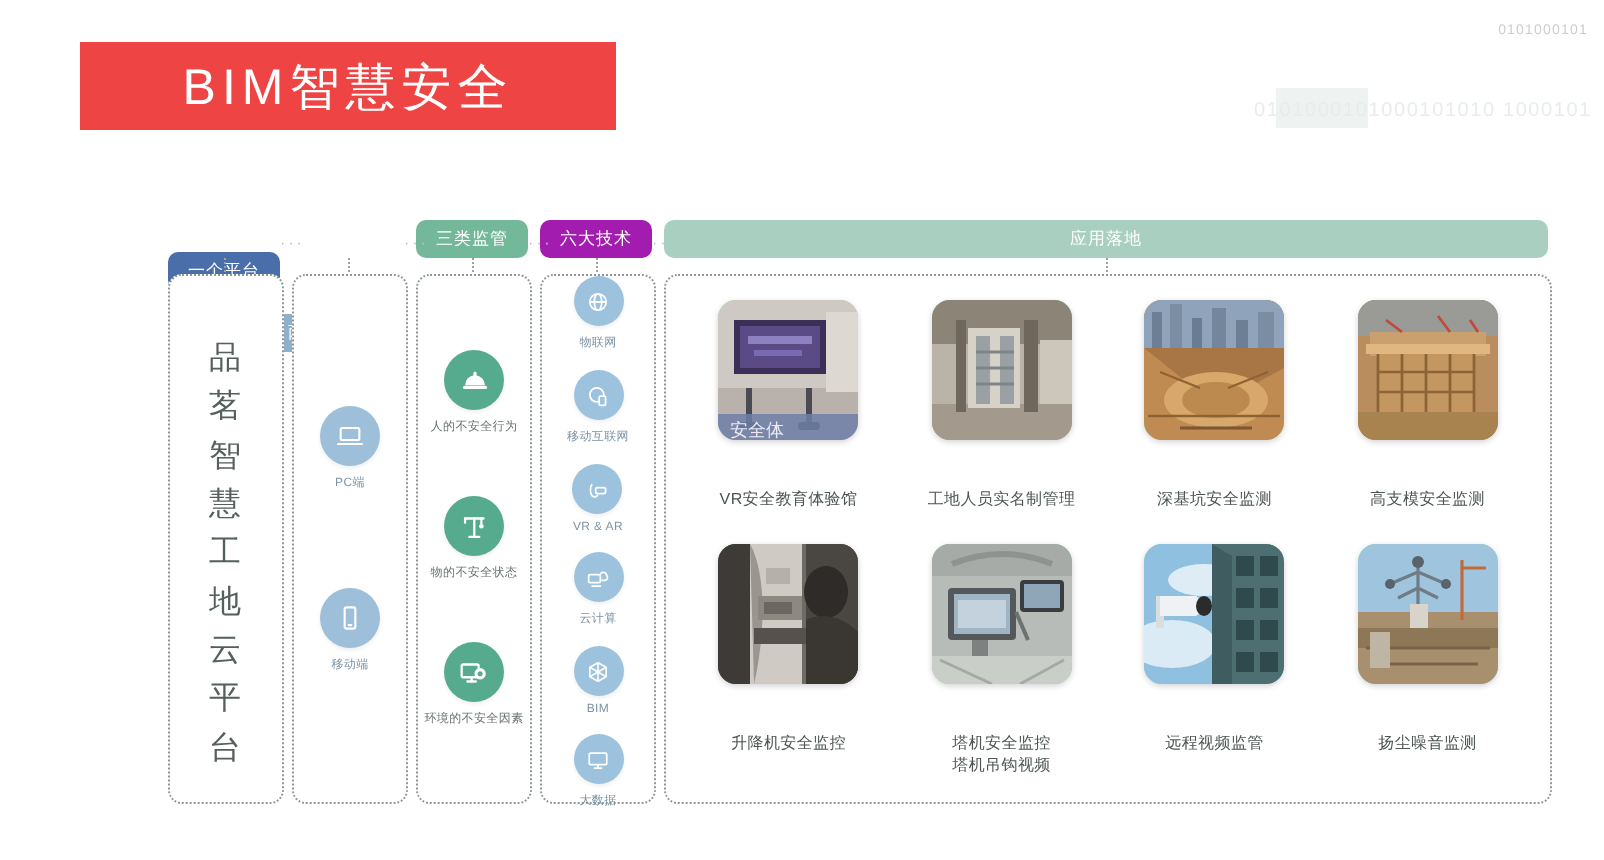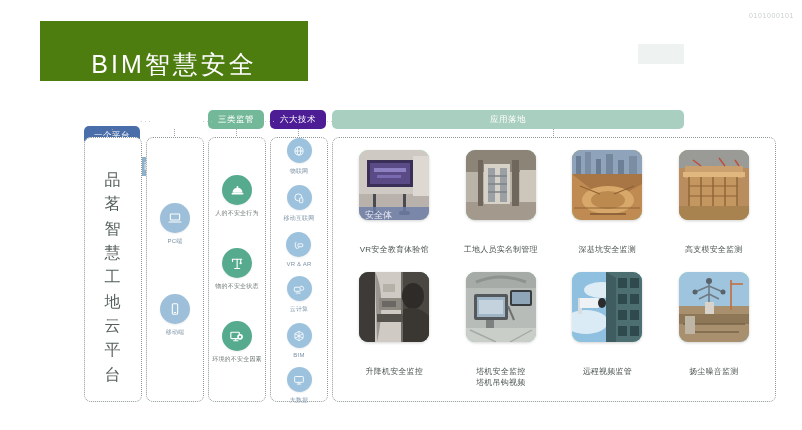--- a/index.html
+++ b/index.html
@@ -22,39 +22,39 @@
     font-size:10px;letter-spacing:.8px;color:#e7edea;
     font-family:"Liberation Sans",sans-serif;white-space:nowrap;
   }
   .bin-hl{
     position:absolute;right:118px;top:44px;width:46px;height:20px;
     background:#eef2f0;
   }
 
   
   .banner{
-    position:absolute;left:40px;top:21px;width:268px;height:60px;
-    background:#4d7c0f;display:flex;align-items:flex-end;justify-content:center;
+    position:absolute;left:40px;top:21px;width:268px;height:44px;
+    background:#ef4444;display:flex;align-items:center;justify-content:center;
   }
   .banner-text{
     color:#ffffff;font-size:25px;letter-spacing:3px;font-weight:400;
     font-family:"Liberation Sans","DejaVu Sans",sans-serif;
   }
 
   
   .pill{
     position:absolute;top:110px;height:19px;border-radius:5px;
     display:flex;align-items:center;justify-content:center;
     color:#ffffff;font-size:8.5px;letter-spacing:.5px;
   }
   .pill.p1{left:84px;width:56px;background:#4a6ea9;margin-top:16px;}
   .pill.p2{left:134px;width:56px;background:#8fb0c8;margin-top:47px;}
   .pill.p3{left:208px;width:56px;background:#74b89a;}
-  .pill.p4{left:270px;width:56px;background:#4c1d95;}
-  .pill.p5{left:332px;width:352px;background:#a9cfc0;}
+  .pill.p4{left:270px;width:56px;background:#a21caf;}
+  .pill.p5{left:332px;width:442px;background:#a9cfc0;}
 
   .dots{
     position:absolute;top:117px;font-size:8px;color:#b9c6c4;letter-spacing:1.4px;
   }
   .d1{left:140px;}
   .d2{left:202px;}
   .d3{left:264px;}
   .d4{left:326px;}
 
   
@@ -125,20 +125,21 @@
     line-height:1.45;letter-spacing:.2px;white-space:nowrap;
   }
 </style>
 </head>
 <body>
 
 <div class="page">
 
   <div class="bin-hl"></div>
   <div class="bin-a">0101000101</div>
+  <div class="bin-b">0101000101000101010 1000101</div>
 
   <div class="banner">
     <div class="banner-text">BIM智慧安全</div>
   </div>
 
   <div class="pill p1">
       <span>一个平台</span>
     </div>
   <div class="pill p2">
       <span>两种终端</span>

